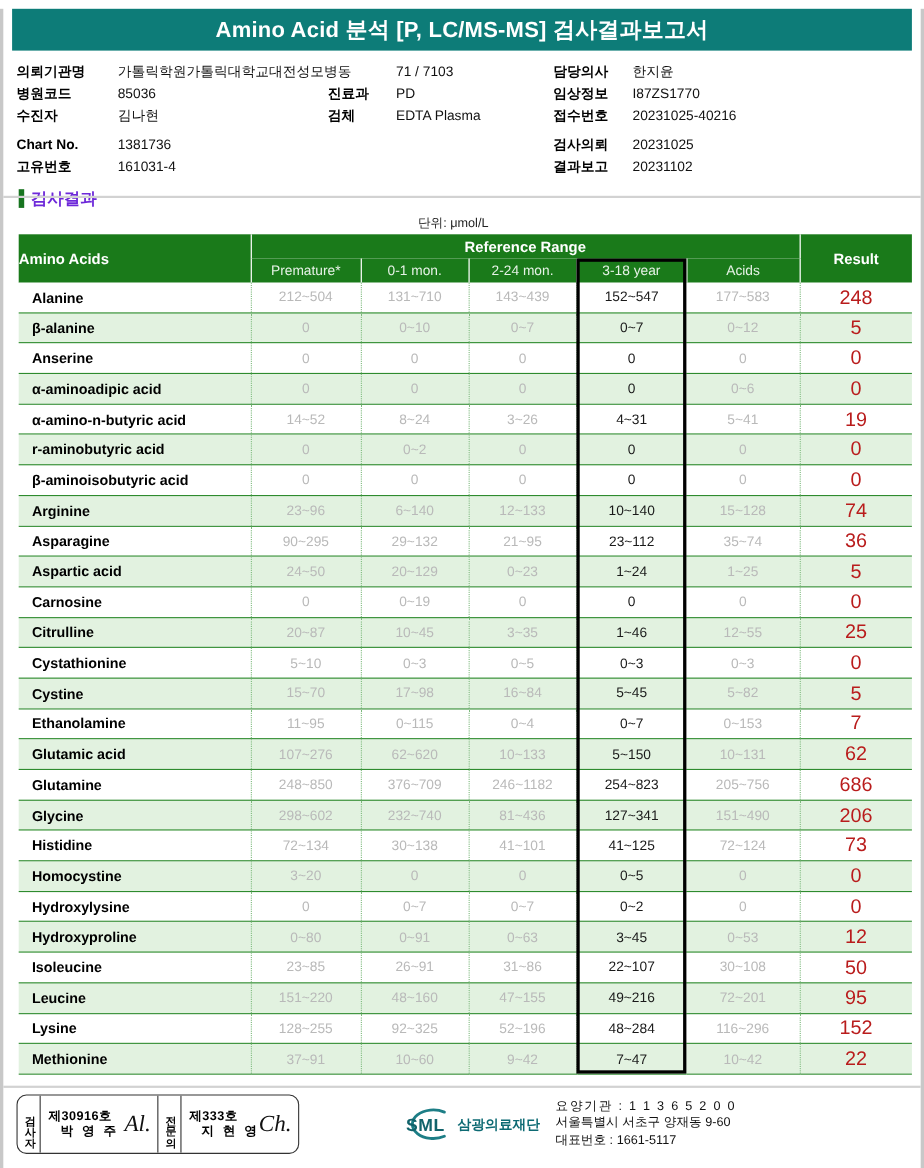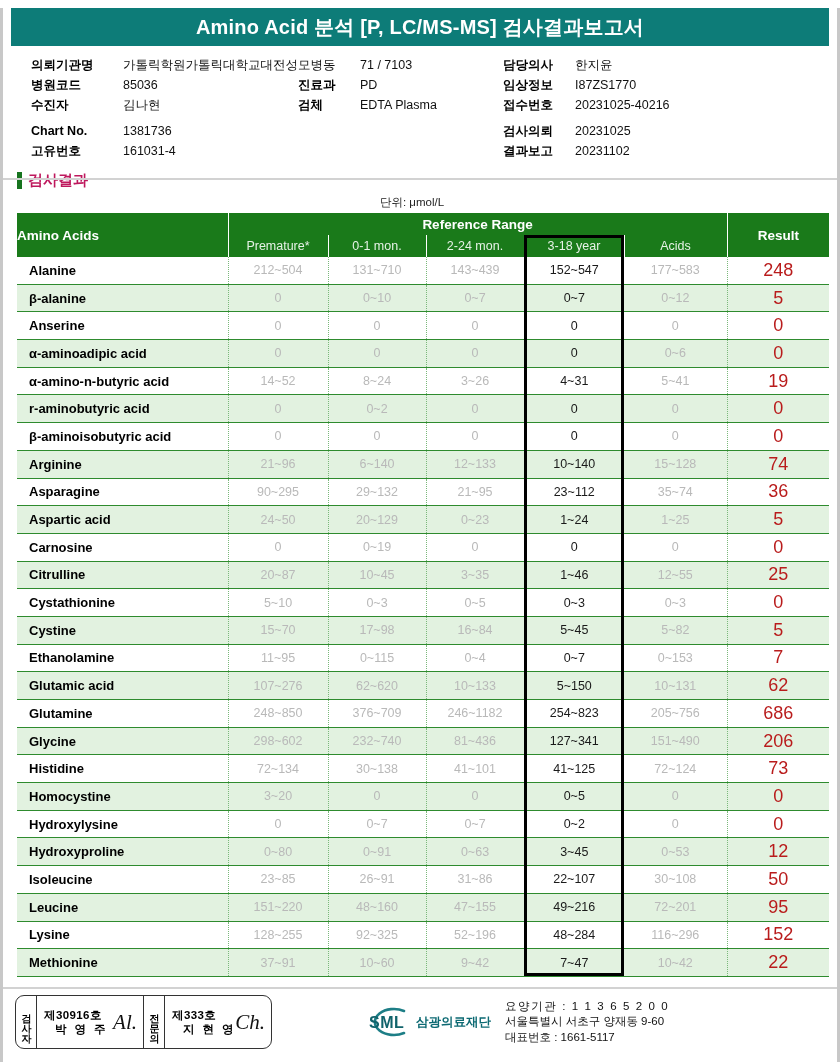--- a/index.html
+++ b/index.html
@@ -46,21 +46,21 @@
   .info-block {
     position: relative;
     height: 105px;
     margin: 9px 0 0 0;
     padding-left: 28px;
   }
   .info-col {
     position: absolute;
     top: 0;
   }
-  .info-col.c1 { left: 28px;  width: 330px; }
+  .info-col.c1 { left: 12px;  width: 330px; }
   .info-col.c2 { left: 295px; width: 200px; }
   .info-col.c3 { left: 500px; width: 330px; }
 
   .info-row {
     display: flex;
     align-items: baseline;
     height: 20px;
     line-height: 20px;
     white-space: nowrap;
   }
@@ -97,21 +97,21 @@
     align-items: center;
     height: 22px;
   }
   .section-bar {
     width: 5px;
     height: 17px;
     background: #17741f;
     margin-right: 6px;
   }
   .section-title {
-    color: #be185d;
+    color: #6d28d9;
     font-weight: bold;
     font-size: 15px;
   }
 
   .unit-line {
     text-align: center;
     padding-right: 16px;
     font-size: 11.5px;
     color: #222;
     margin-top: 4px;
@@ -465,21 +465,21 @@
             <td class="name">β-aminoisobutyric acid</td>
             <td>0</td>
             <td>0</td>
             <td>0</td>
             <td class="hl">0</td>
             <td>0</td>
             <td class="result">0</td>
           </tr>
           <tr class="alt">
             <td class="name">Arginine</td>
-            <td>21~96</td>
+            <td>23~96</td>
             <td>6~140</td>
             <td>12~133</td>
             <td class="hl">10~140</td>
             <td>15~128</td>
             <td class="result">74</td>
           </tr>
           <tr>
             <td class="name">Asparagine</td>
             <td>90~295</td>
             <td>29~132</td>

